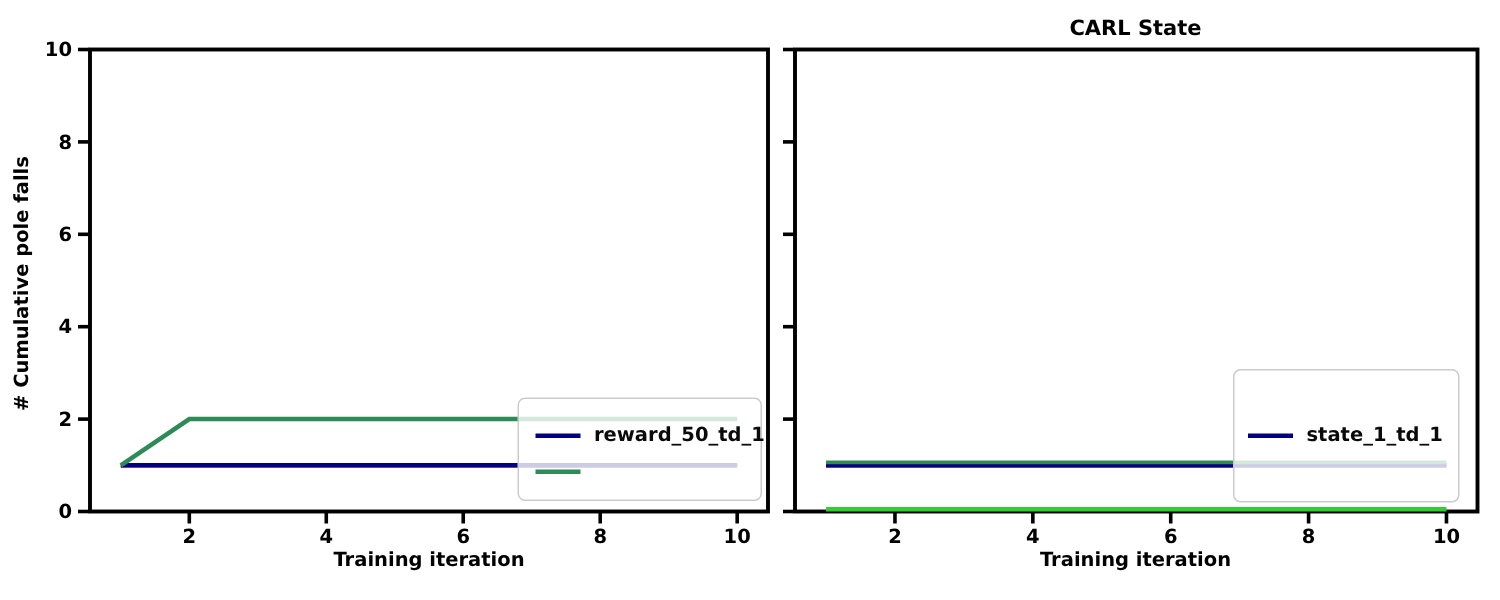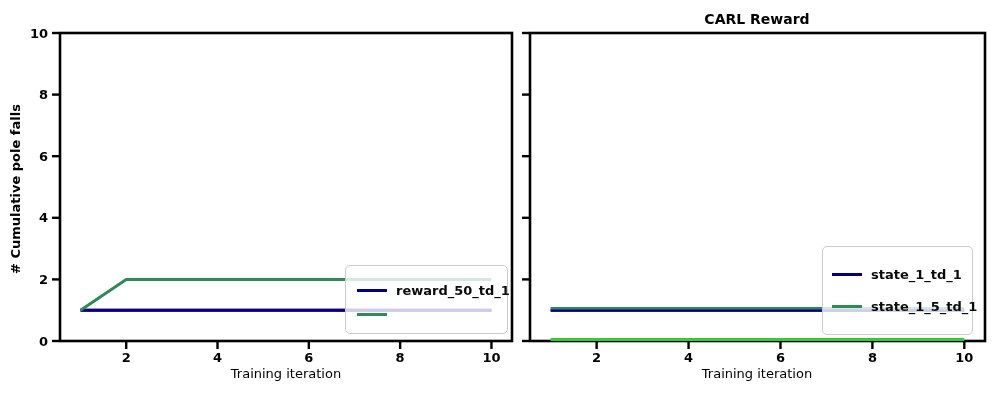--- a/index.html
+++ b/index.html
@@ -35,21 +35,21 @@
     font-weight: bold;
     color: #000000;
     white-space: nowrap;
     z-index: 3;
   }
   .xlabel {
     position: absolute;
     top: 366px;
     transform: translateX(-50%);
     font-size: 13px;
-    font-weight: normal;
+    font-weight: bold;
     color: #000000;
     white-space: nowrap;
     z-index: 3;
   }
   .ylabel {
     position: absolute;
     left: 15px;
     top: 189px;
     transform: translate(-50%, -50%) rotate(-90deg);
     font-size: 13px;
@@ -136,38 +136,34 @@
       <line x1="529" y1="217.8" x2="522" y2="217.8" stroke="#000000" stroke-width="2.4"></line>
       <line x1="529" y1="156.20000000000002" x2="522" y2="156.20000000000002" stroke="#000000" stroke-width="2.4"></line>
       <line x1="529" y1="94.6" x2="522" y2="94.6" stroke="#000000" stroke-width="2.4"></line>
       <line x1="529" y1="33" x2="522" y2="33" stroke="#000000" stroke-width="2.4"></line>
       <polyline points="550.6818181818181,310.2 964.3181818181818,310.2" fill="none" stroke="#8B008B" stroke-width="3" stroke-linejoin="miter"></polyline>
       <polyline points="550.6818181818181,310.2 964.3181818181818,310.2" fill="none" stroke="#000080" stroke-width="3" stroke-linejoin="miter"></polyline>
       <polyline points="550.6818181818181,339.5 964.3181818181818,339.5" fill="none" stroke="#32CD32" stroke-width="3" stroke-linejoin="miter"></polyline>
       <polyline points="550.6818181818181,308.2 964.3181818181818,308.2" fill="none" stroke="#2E8B57" stroke-width="2.5" stroke-linejoin="miter"></polyline>
     </svg>
 
-  <div class="title" style="left:757px">CARL Reward</div>
+  <div class="title" style="left:757px">CARL State</div>
 
   <div class="xlabel" style="left:286px">Training iteration</div>
   <div class="xlabel" style="left:757px">Training iteration</div>
 
   <div class="ylabel"># Cumulative pole falls</div>
 <div class="legend" style="left: 345px; top: 265px; width: 163px; height: 69px; padding-left: 11px;">
       <div class="legend-row">
         <span class="swatch" style="background: rgb(0, 0, 128);"></span>
         <span class="legend-label">reward_50_td_1</span>
       </div>
       <div class="legend-row">
         <span class="swatch" style="background: rgb(46, 139, 87);"></span>
       </div>
     </div>
     <div class="legend" style="left: 822px; top: 246px; width: 151px; height: 89px;">
       <div class="legend-row">
         <span class="swatch" style="background: rgb(0, 0, 128);"></span>
         <span class="legend-label">state_1_td_1</span>
       </div>
-      <div class="legend-row">
-        <span class="swatch" style="background: rgb(46, 139, 87);"></span>
-        <span class="legend-label">state_1_5_td_1</span>
-      </div>
     </div>
   </div>
 
 </body></html>

